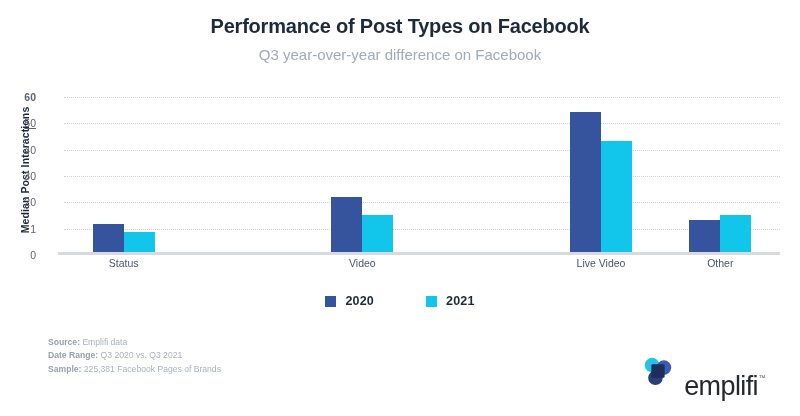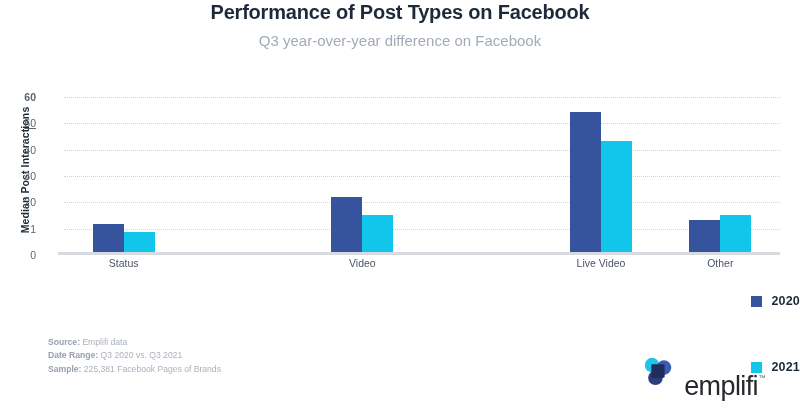--- a/index.html
+++ b/index.html
@@ -14,20 +14,21 @@
     overflow: hidden;
     font-family: "Liberation Sans", sans-serif;
     -webkit-font-smoothing: antialiased;
   }
 
   
   .header {
     position: absolute;
     top: 0; left: 0; right: 0;
     text-align: center;
+    padding-top: 14px;
   }
   .chart-title {
     font-size: 20px;
     font-weight: bold;
     color: #1e2a3a;
     letter-spacing: -0.2px;
     line-height: 1.2;
     margin: 0;
   }
   .chart-subtitle {
@@ -123,21 +124,20 @@
   
   .legend {
     position: absolute;
     top: 294px;
     left: 0;
     right: 0;
     display: flex;
     justify-content: center;
     align-items: flex-end;
     gap: 52px;
-    flex-direction: column;
   }
   .legend-item {
     display: flex;
     align-items: center;
     gap: 9px;
   }
   .legend-swatch {
     width: 11px;
     height: 11px;
     display: block;

